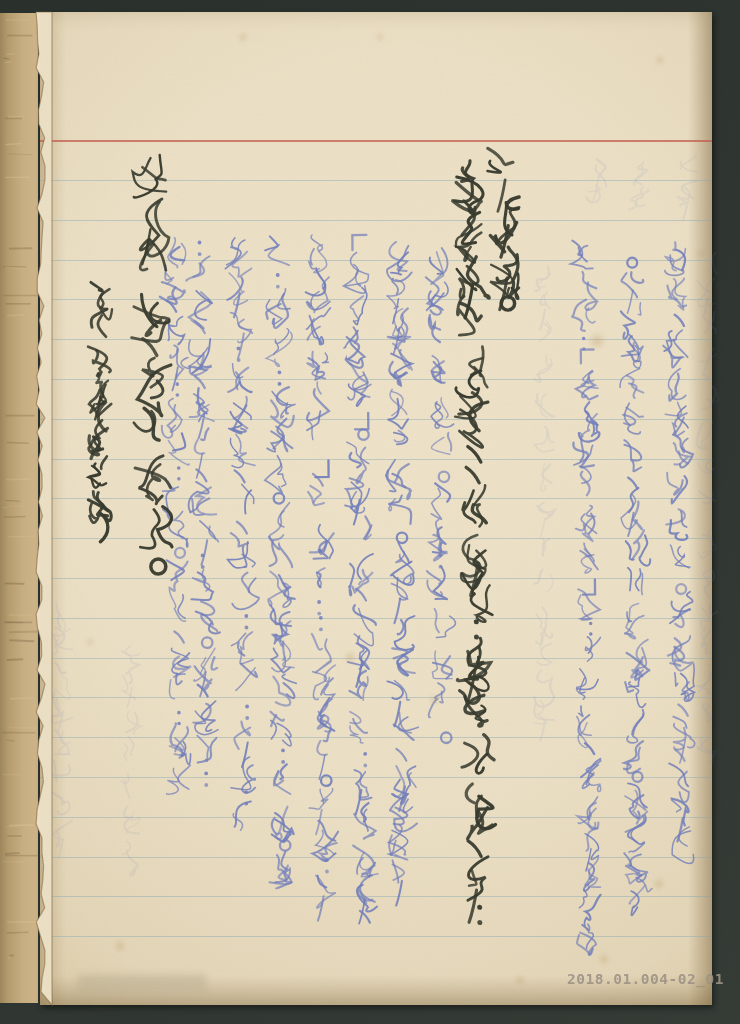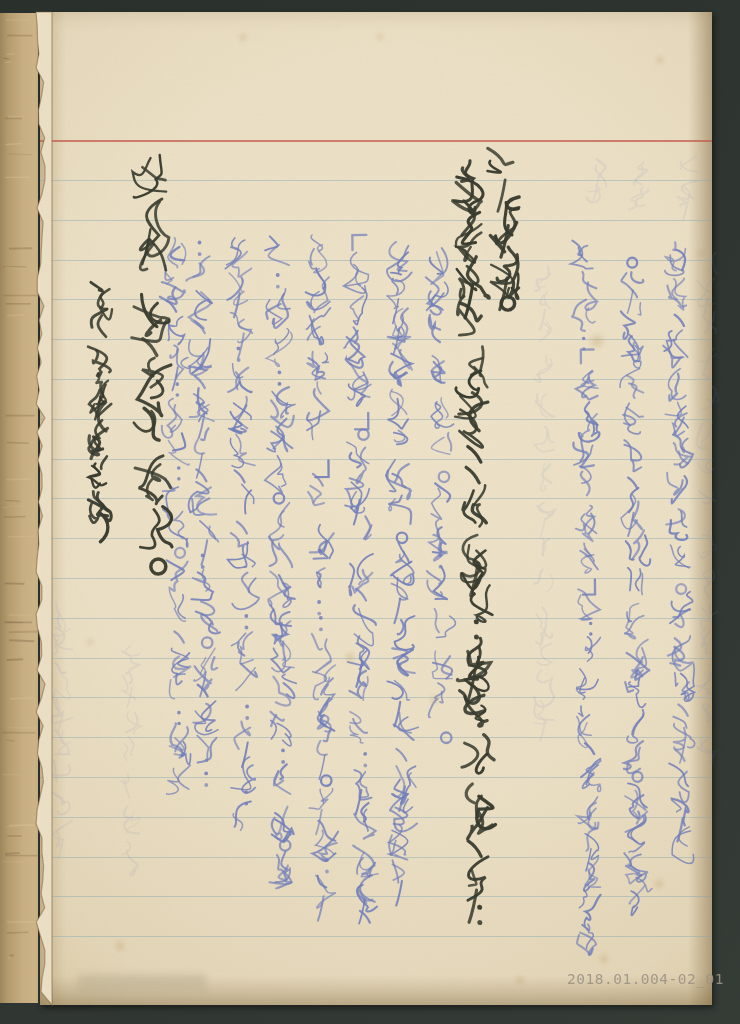--- a/index.html
+++ b/index.html
@@ -1,18 +1,18 @@
 <!DOCTYPE html>
 <html><head>
 <meta charset="utf-8">
 <style>
   html,body{margin:0;padding:0;background:#20251f;}
   #screen{position:relative;width:740px;height:1024px;overflow:hidden;
           background:linear-gradient(135deg,#2a302b 0%,#2f3530 55%,#353c36 100%);
-          font-family:"DejaVu Sans",sans-serif;}
+          font-family:"DejaVu Sans",sans-serif;font-weight:bold;}
   
   #stack{position:absolute;left:0;top:13px;width:38px;height:990px;
          background:linear-gradient(90deg,#9c865c 0%,#b59c6e 22%,#c7ae82 60%,#cdb489 100%);}
   
   #page{position:absolute;left:40px;top:12px;width:672px;height:993px;
         background:
           radial-gradient(ellipse 90% 70% at 52% 42%, #efe3ca 0%, #ece0c6 55%, #e4d6b8 88%, #dccca9 100%);
         box-shadow:inset 0 0 18px rgba(120,95,55,.22), 2px 3px 6px rgba(0,0,0,.45);}
   #page-shade-left{position:absolute;left:40px;top:12px;width:26px;height:993px;
         background:linear-gradient(90deg,rgba(140,110,60,.28),rgba(140,110,60,0));}

